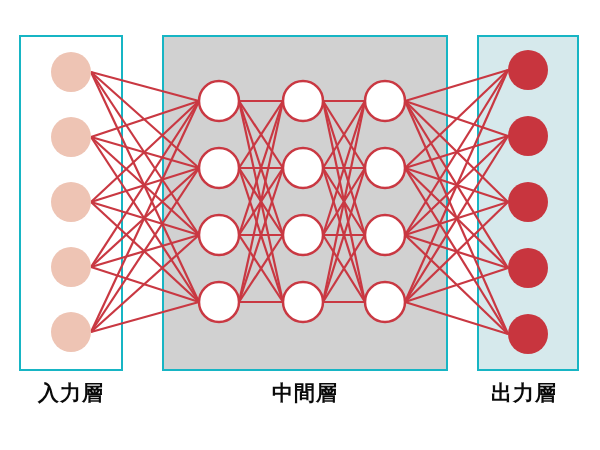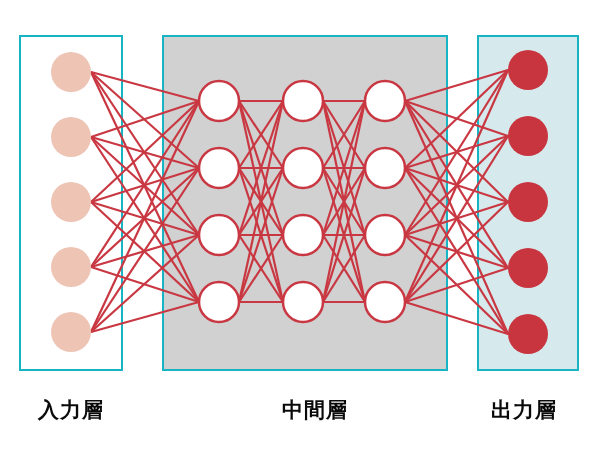--- a/index.html
+++ b/index.html
@@ -23,24 +23,23 @@
   .layer-label {
     position: absolute;
     top: 381px;
     font-size: 21px;
     font-weight: bold;
     color: #0a0a0a;
     text-align: center;
     letter-spacing: 1px;
     line-height: 23px;
     white-space: nowrap;
-    margin-top: 17px;
   }
   .label-input  { left: 0px;   width: 142px; }
-  .label-hidden { left: 215px; width: 200px; text-align: center; }
+  .label-hidden { left: 205px; width: 200px; text-align: center; }
   .label-output { left: 424px; width: 200px; }
 </style>
 </head>
 <body>
 
 <div class="canvas">
   <svg id="network-svg" width="600" height="450" xmlns="http://www.w3.org/2000/svg">
       <rect x="20" y="36" width="102" height="334" fill="#ffffff" stroke="#17b5c4" stroke-width="2"></rect>
       <rect x="163" y="36" width="284" height="334" fill="#d1d1d1" stroke="#17b5c4" stroke-width="2"></rect>
       <rect x="478" y="36" width="100" height="334" fill="#d6e9ec" stroke="#17b5c4" stroke-width="2"></rect>

